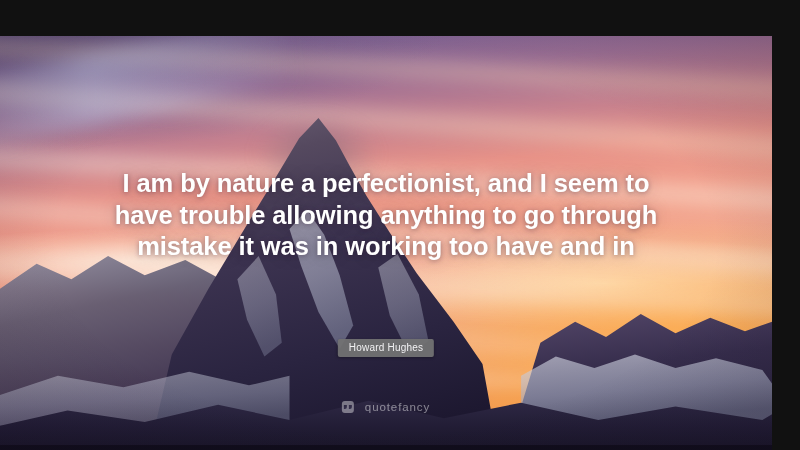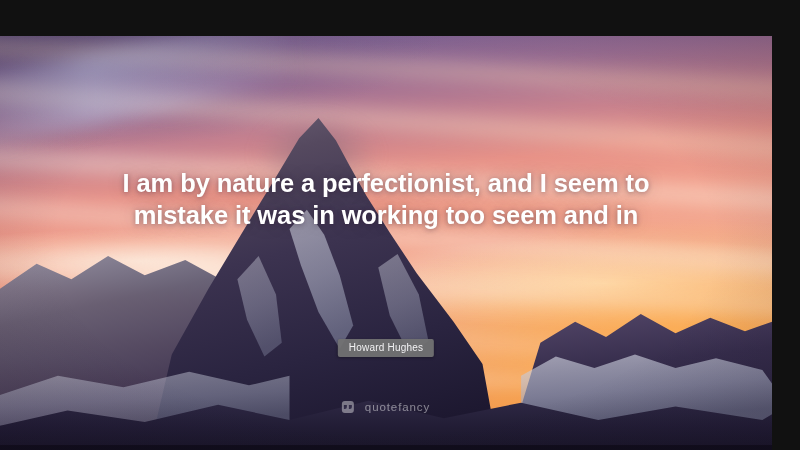--- a/index.html
+++ b/index.html
@@ -213,21 +213,22 @@
     <path d="M0,372 L60,352 L128,364 L196,348 L258,362 L300,352 L300,404 L0,404 Z" fill="url(#gSnowR)" opacity="0.46"></path>
 
     <path d="M0,404 L70,388 L150,400 L226,382 L300,398 L382,378 L460,396 L540,380 L620,398 L700,384 L790,398 L800,392 L800,450 L0,450 Z" fill="url(#gFore)"></path>
     <rect x="0" y="424" width="800" height="26" fill="#100d1b"></rect>
   </svg>
 
   <div class="vignette"></div>
 
   <div class="quote">
     <span class="ln">I am by nature a perfectionist, and I seem to</span>
-    <span class="ln">mistake it was in working too seem and in</span>
+    <span class="ln">have trouble allowing anything to go through</span>
+    <span class="ln">mistake it was in working too have and in</span>
   </div>
 
   <div class="author-badge">
     <span>Howard Hughes</span>
   </div>
 
   <div class="watermark">
     <span class="wm-icon">
         <i></i>
         <i></i>

